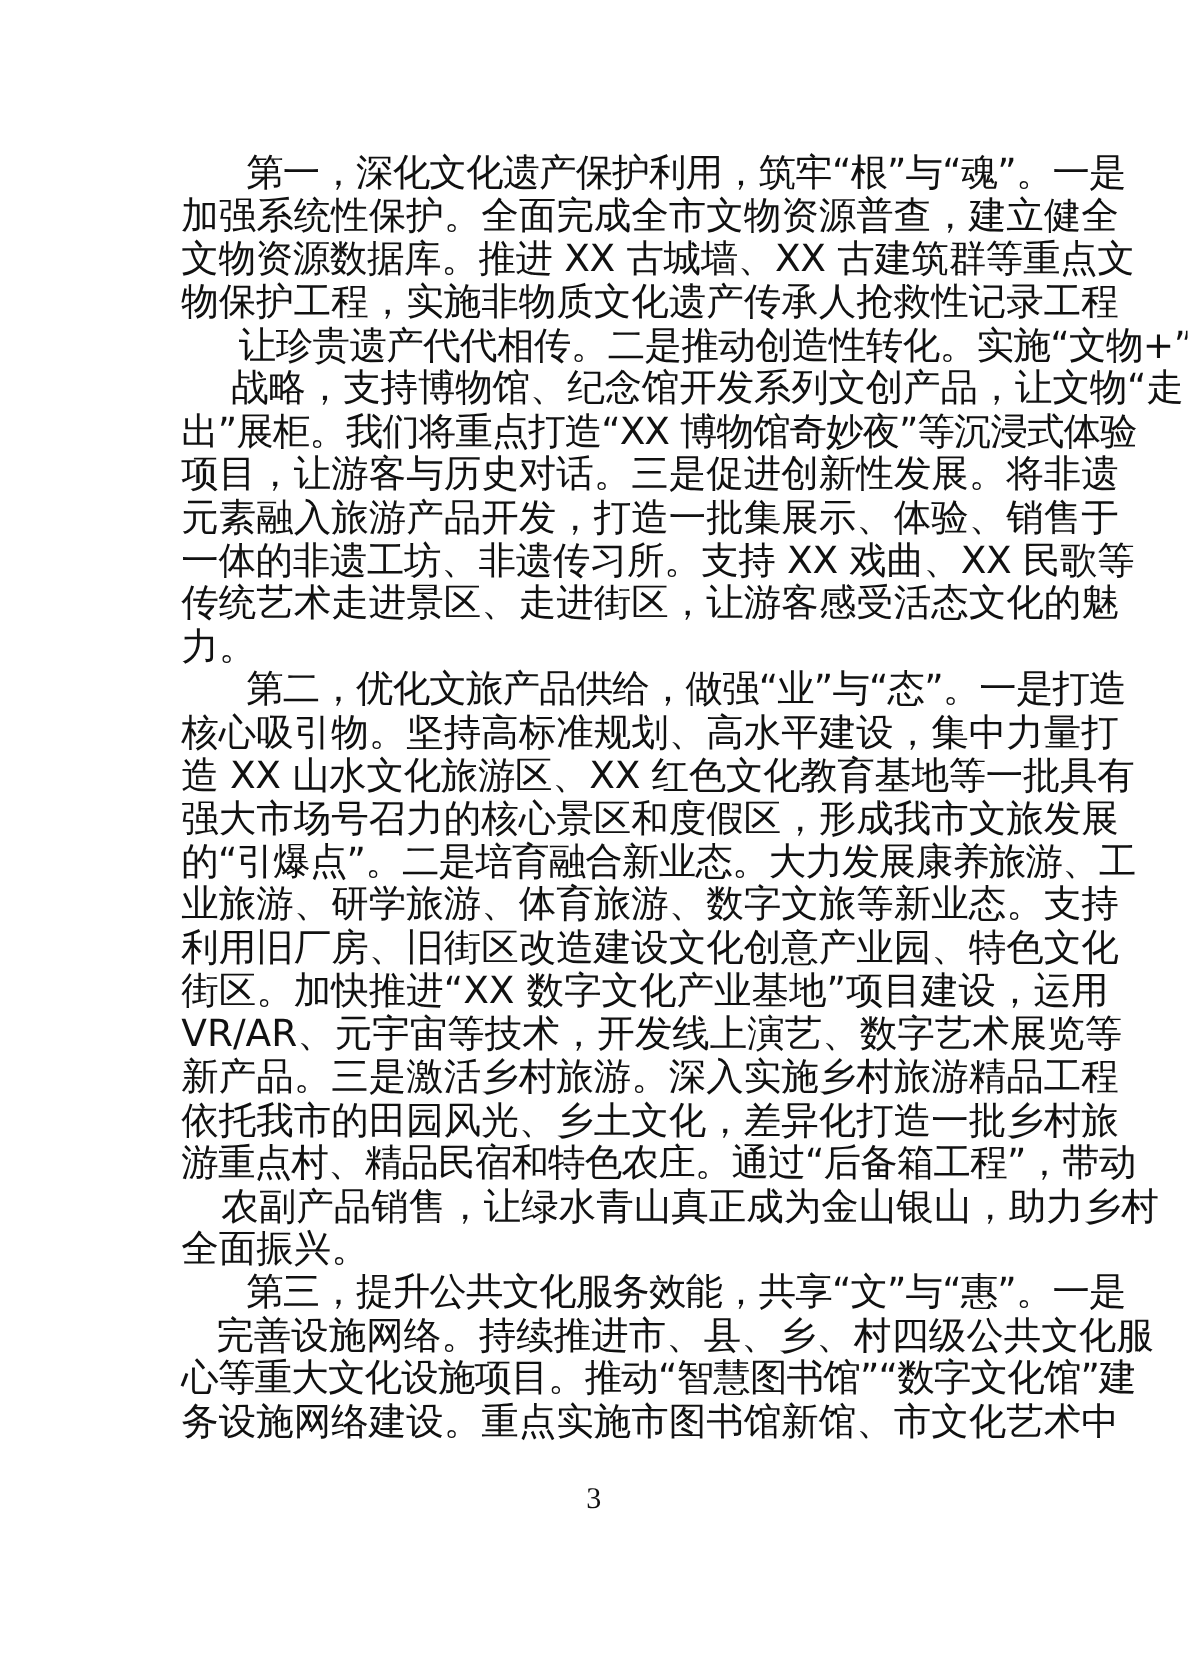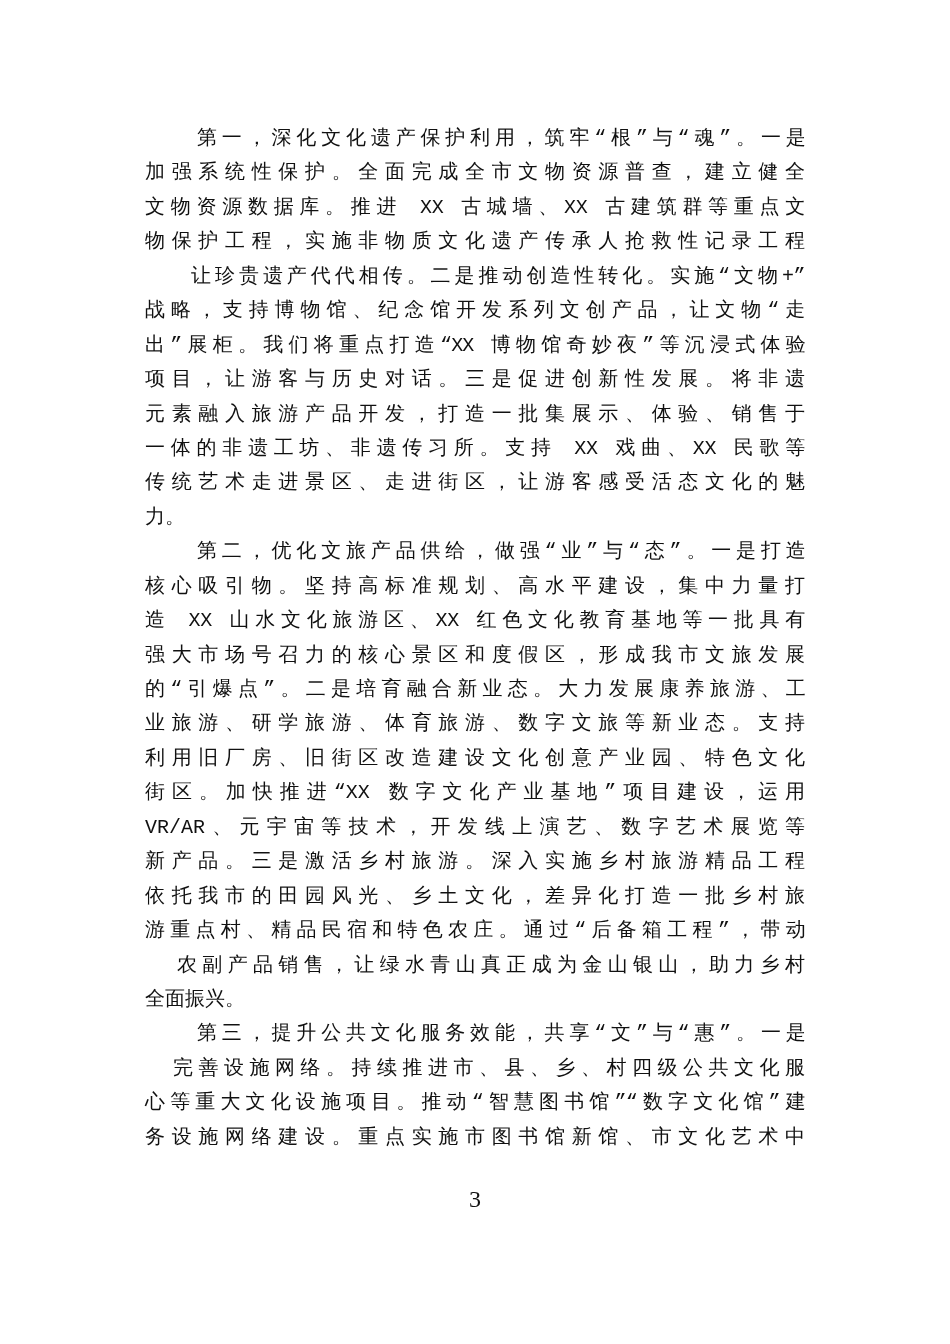--- a/index.html
+++ b/index.html
@@ -25,27 +25,26 @@
   }
   .body-text {
     position: absolute;
     left: 145px;
     top: 122px;
     width: 660px;
   }
   .line {
     height: 34.45px;
     line-height: 34.45px;
-    font-size: 20px;
+    font-size: 30px;
     white-space: nowrap;
     text-align: justify;
     text-align-last: justify;
     letter-spacing: 0;
     overflow: visible;
-    font-family: Liberation Mono, monospace;
   }
   .line.last {
     text-align-last: left;
   }
   .line.indent {
     padding-left: 52px;
   }
   .page-number {
     position: absolute;
     left: 0;
@@ -62,21 +61,21 @@
 
 <div class="page">
   <div class="body-text">
 
     <div class="paragraph">
       <div class="line indent" style="letter-spacing: -0.715625px;">第一，深化文化遗产保护利用，筑牢“根”与“魂”。一是</div>
       <div class="line" style="letter-spacing: 0px;">加强系统性保护。全面完成全市文物资源普查，建立健全</div>
       <div class="line" style="letter-spacing: -0.287388px;">文物资源数据库。推进 XX 古城墙、XX 古建筑群等重点文</div>
       <div class="line" style="letter-spacing: 0px;">物保护工程，实施非物质文化遗产传承人抢救性记录工程</div>
       <div class="line" style="letter-spacing: -0.489784px; margin-left: 46px;">让珍贵遗产代代相传。二是推动创造性转化。实施“文物+”</div>
-      <div class="line" style="letter-spacing: -0.139375px;">战略，支持博物馆、纪念馆开发系列文创产品，让文物“走</div>
+      <div class="line" style="letter-spacing: -0.139375px; margin-left: 40px;">战略，支持博物馆、纪念馆开发系列文创产品，让文物“走</div>
       <div class="line" style="letter-spacing: -0.796317px;">出”展柜。我们将重点打造“XX 博物馆奇妙夜”等沉浸式体验</div>
       <div class="line" style="letter-spacing: 0px;">项目，让游客与历史对话。三是促进创新性发展。将非遗</div>
       <div class="line" style="letter-spacing: 0px;">元素融入旅游产品开发，打造一批集展示、体验、销售于</div>
       <div class="line" style="letter-spacing: -0.287388px;">一体的非遗工坊、非遗传习所。支持 XX 戏曲、XX 民歌等</div>
       <div class="line" style="letter-spacing: 0px;">传统艺术走进景区、走进街区，让游客感受活态文化的魅</div>
       <div class="line last">力。</div>
     </div>
 
     <div class="paragraph">
       <div class="line indent" style="letter-spacing: -0.715625px;">第二，优化文旅产品供给，做强“业”与“态”。一是打造</div>

